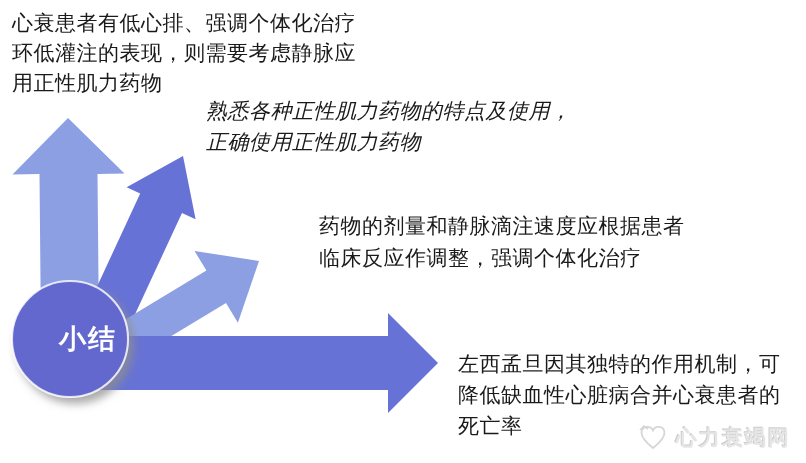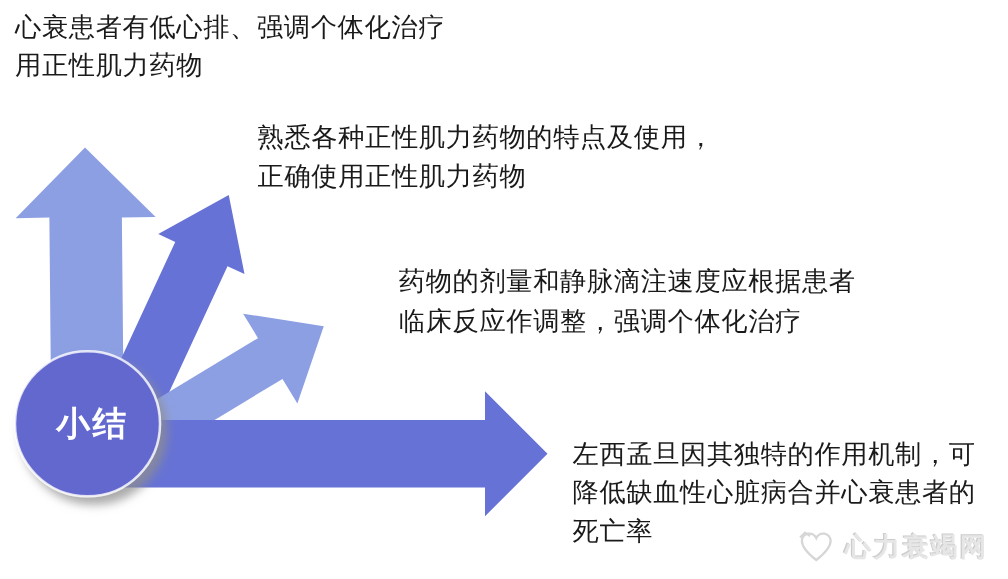--- a/index.html
+++ b/index.html
@@ -10,25 +10,25 @@
   }
   .stage{position:absolute;inset:0;}
   svg.diagram-layer{position:absolute;left:0;top:0;}
   .tb{
     position:absolute;
     color:var(--text,#1a1a1a);
     font-size:21px;line-height:30px;letter-spacing:0.5px;
     white-space:nowrap;
   }
   .tb1{left:12px;top:8px;}
-  .tb2{left:206px;top:95px;line-height:31px;}
+  .tb2{left:206px;top:95px;line-height:31px;font-style:italic;}
   .tb3{left:287px;top:210px;line-height:32px;margin-left:32px;}
   .tb4{left:458px;top:348px;line-height:31px;}
   .circle-label{
-    position:absolute;left:4px;top:324px;width:140px;
+    position:absolute;left:18px;top:324px;width:140px;
     text-align:center;color:#ffffff;font-size:27px;font-weight:bold;
     letter-spacing:2px;line-height:30px;
   }
   .watermark{
     position:absolute;left:638px;top:418px;height:34px;
     display:flex;align-items:flex-end;gap:8px;
   }
   .watermark-text{
     color:var(--watermark,#e6e6e6);
     font-size:21px;letter-spacing:2px;font-weight:bold;
@@ -56,20 +56,21 @@
 
     <polygon points="70,390 388,390 388,413 438,363 388,313 388,336 70,336" fill="var(--dark-arrow)"></polygon>
 
     <circle cx="70" cy="339" r="58" fill="var(--circle-fill)" stroke="#ffffff" stroke-opacity="0.8" stroke-width="2" filter="url(#circShadow)"></circle>
   </svg>
 
   <div class="circle-label">小结</div>
 
   <div class="tb tb1">
     <div>心衰患者有低心排、强调个体化治疗</div>
+    <div>环低灌注的表现，则需要考虑静脉应</div>
     <div>用正性肌力药物</div>
   </div>
 
   <div class="tb tb2">
     <div>熟悉各种正性肌力药物的特点及使用，</div>
     <div>正确使用正性肌力药物</div>
   </div>
 
   <div class="tb tb3">
     <div>药物的剂量和静脉滴注速度应根据患者</div>

